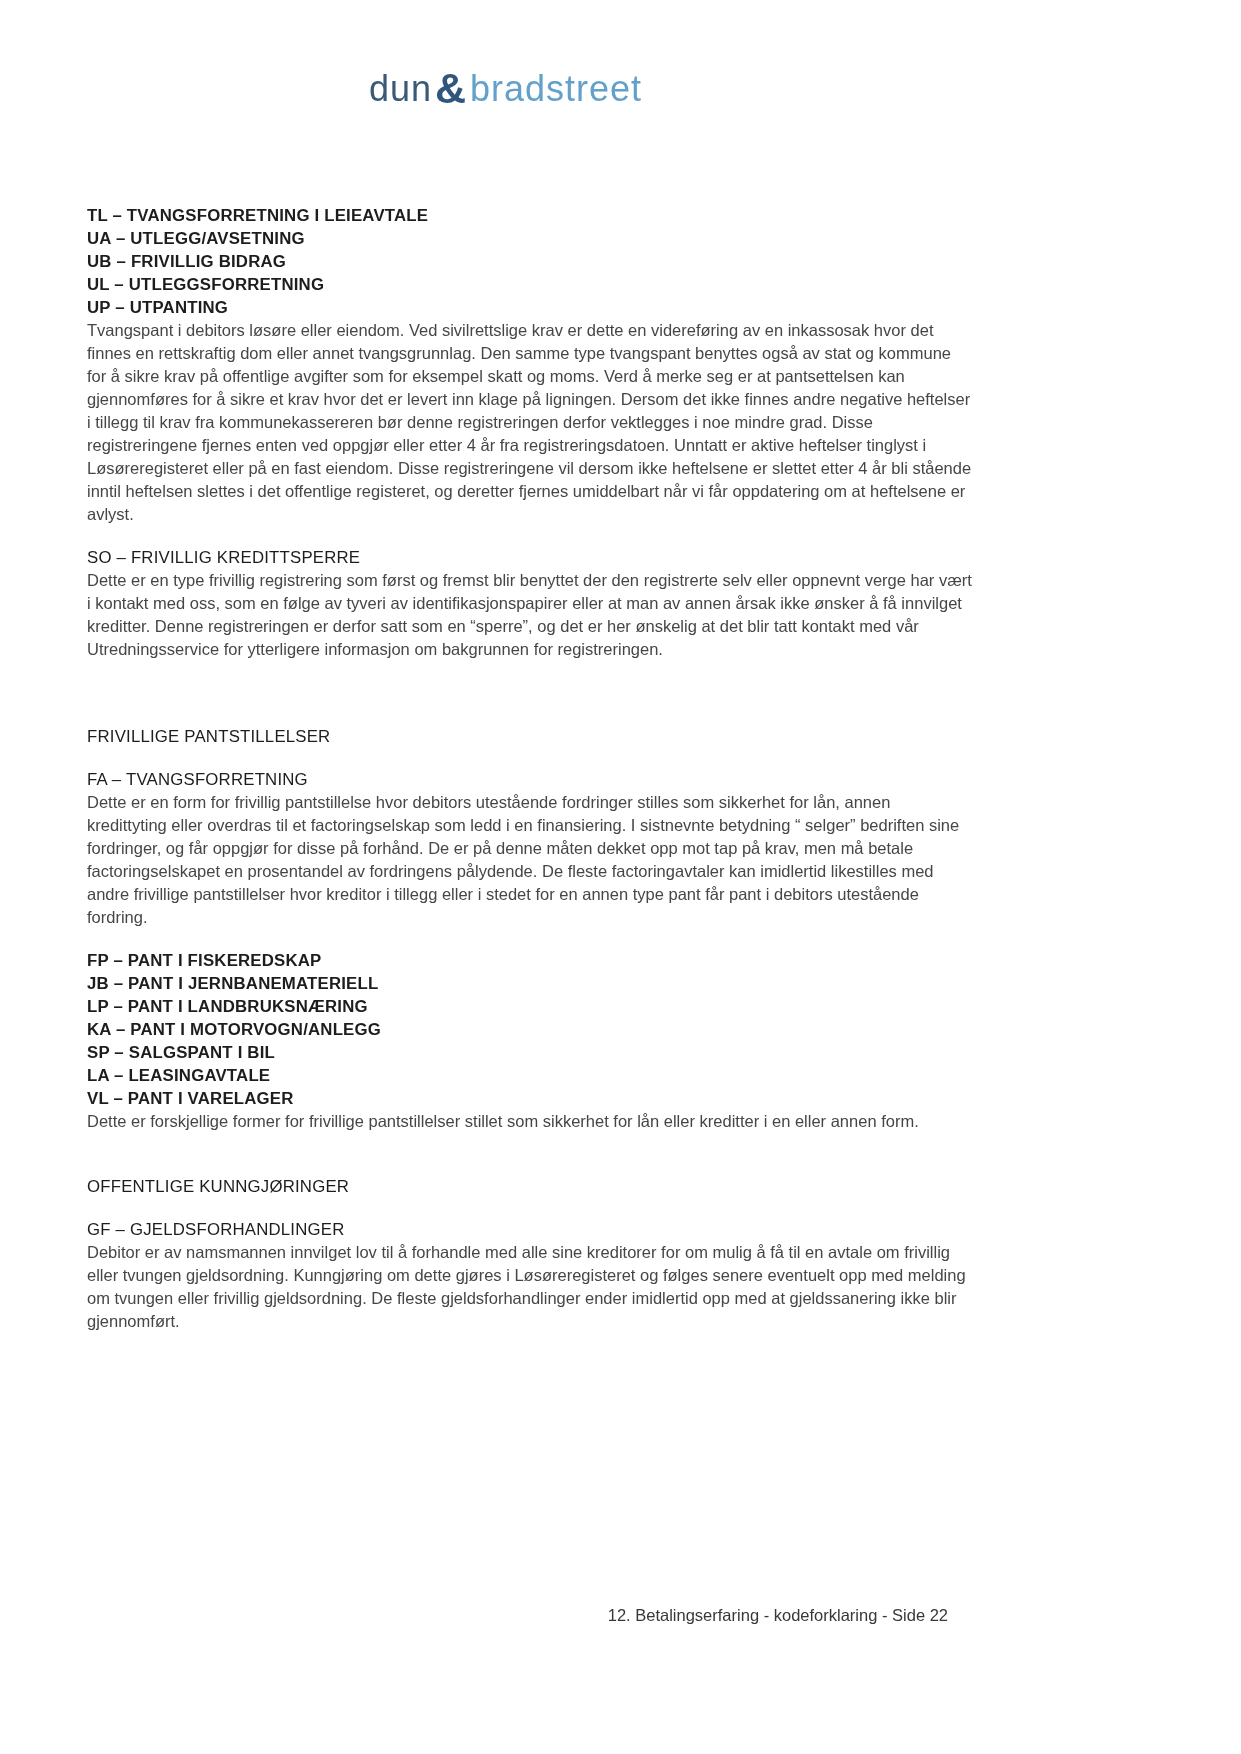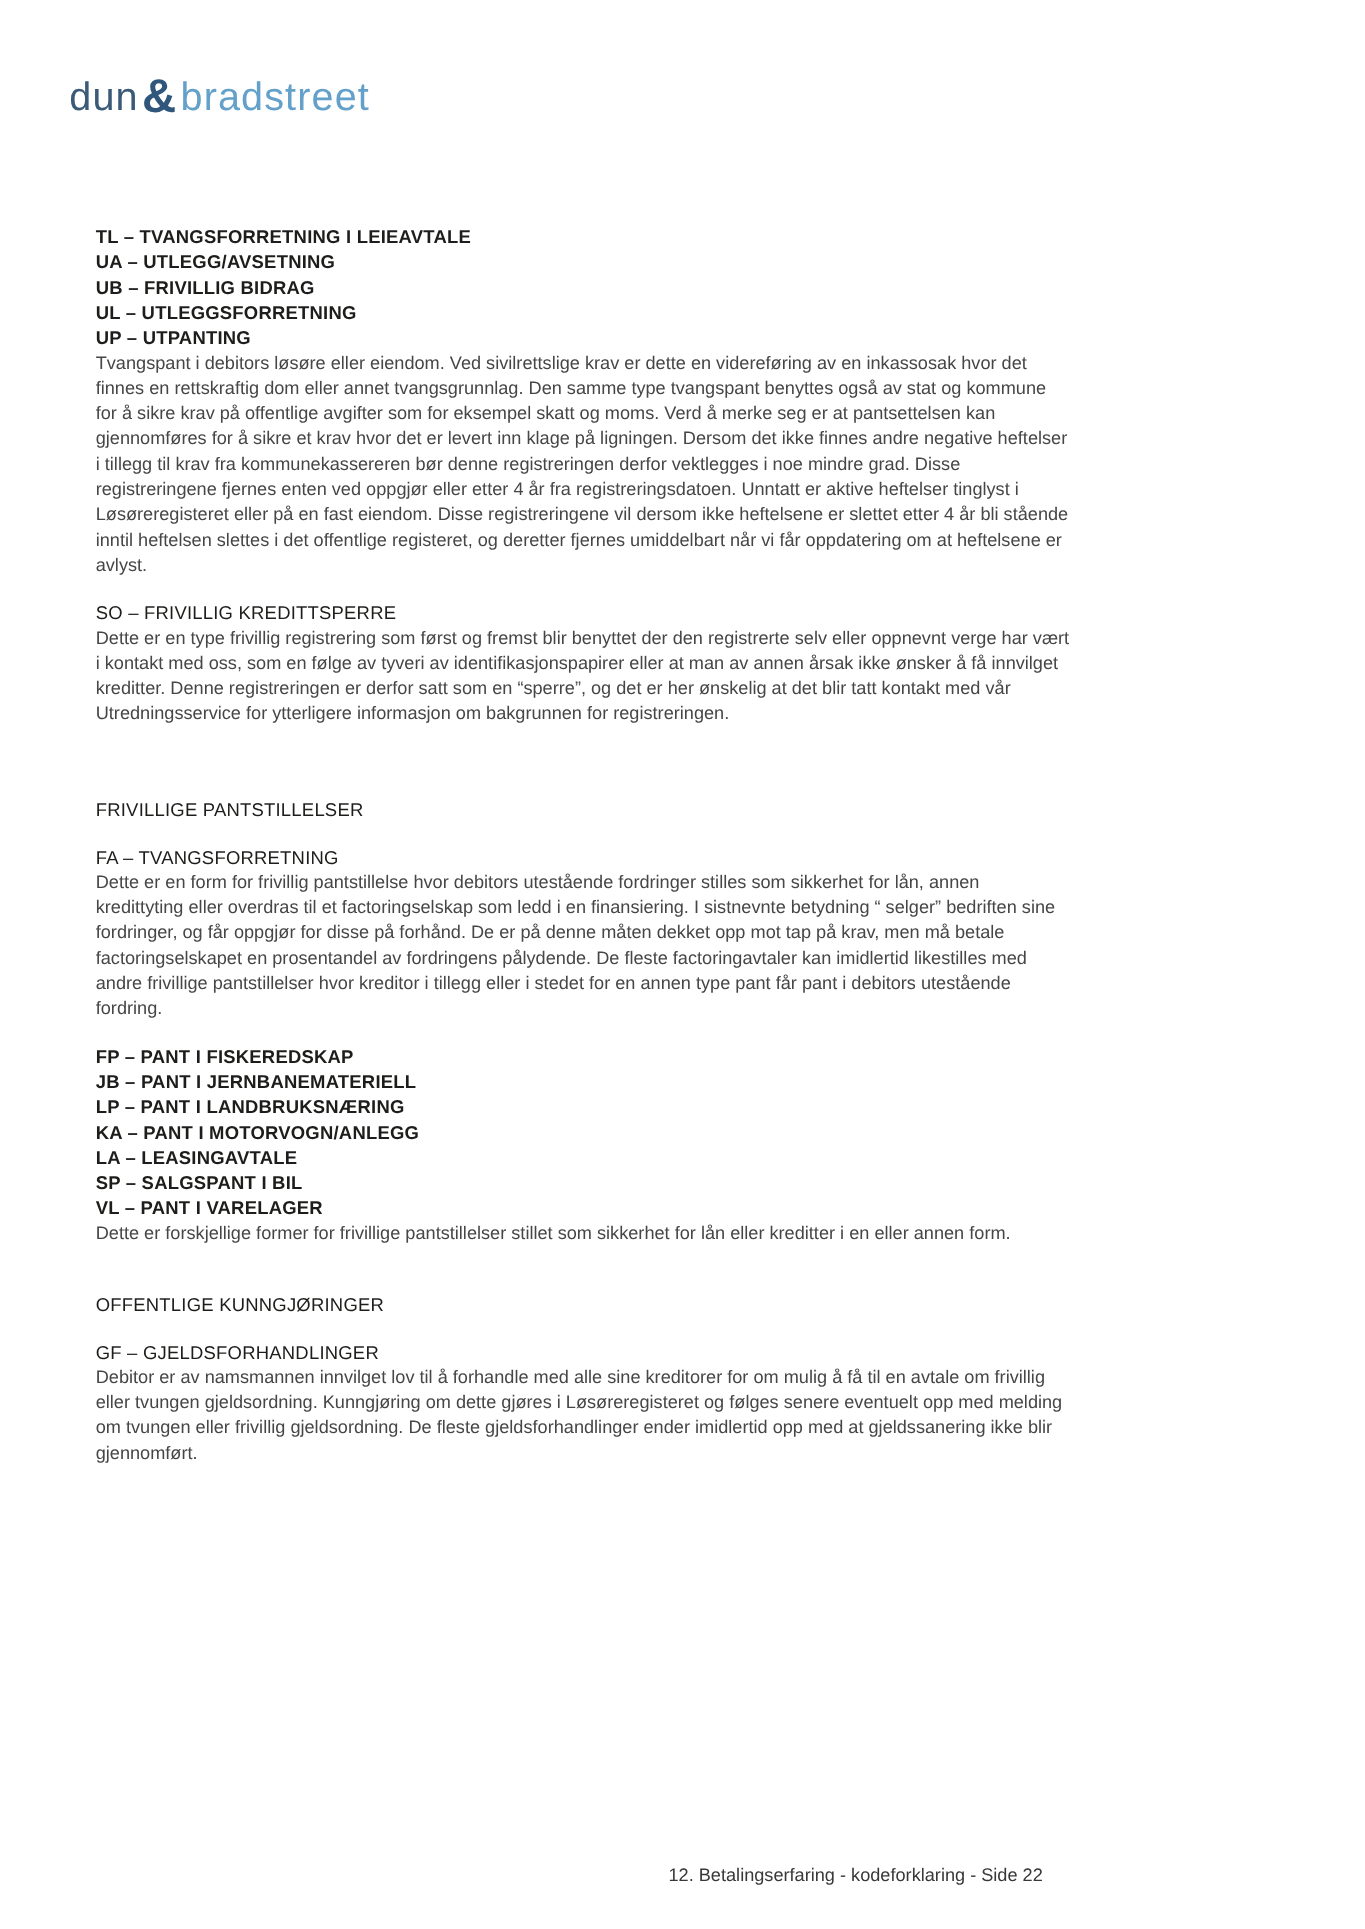--- a/index.html
+++ b/index.html
@@ -12,21 +12,21 @@
     background: #ffffff;
     position: relative;
     overflow: hidden;
     font-family: "Liberation Sans", sans-serif;
   }
   .logo {
     position: absolute;
     top: 64px;
     left: 63px;
     width: 885px;
-    text-align: left;
+    text-align: center;
     font-size: 36px;
     font-weight: 400;
     letter-spacing: 1px;
     white-space: nowrap;
   }
   .logo-amp {
     font-size: 43px;
     font-weight: 600;
     margin: 0 3px;
     vertical-align: -2px;
@@ -61,21 +61,21 @@
     font-size: 16.8px;
     letter-spacing: 0.2px;
     margin: 64px 0 0 0;
   }
   .para { margin: 0; }
   
   .s7 { margin-top: 20px; }
   .s9 { margin-top: 42px; }
   .footer {
     position: absolute;
-    top: 1696px;
+    top: 1606px;
     left: 63px;
     width: 885px;
     text-align: right;
     font-size: 16.5px;
     color: #383838;
   }
 </style>
 </head>
 <body>
 
@@ -97,22 +97,22 @@
       <h3 class="sec-heading s2">SO – FRIVILLIG KREDITTSPERRE</h3>
       <p class="para s3">Dette er en type frivillig registrering som først og fremst blir benyttet der den registrerte selv eller oppnevnt verge har vært i kontakt med oss, som en følge av tyveri av identifikasjonspapirer eller at man av annen årsak ikke ønsker å få innvilget kreditter. Denne registreringen er derfor satt som en “sperre”, og det er her ønskelig at det blir tatt kontakt med vår Utredningsservice for ytterligere informasjon om bakgrunnen for registreringen.</p>
       <h2 class="sec-title s4">FRIVILLIGE PANTSTILLELSER</h2>
       <h3 class="sec-heading s5">FA – TVANGSFORRETNING</h3>
       <p class="para s6">Dette er en form for frivillig pantstillelse hvor debitors utestående fordringer stilles som sikkerhet for lån, annen kredittyting eller overdras til et factoringselskap som ledd i en finansiering. I sistnevnte betydning “ selger” bedriften sine fordringer, og får oppgjør for disse på forhånd. De er på denne måten dekket opp mot tap på krav, men må betale factoringselskapet en prosentandel av fordringens pålydende. De fleste factoringavtaler kan imidlertid likestilles med andre frivillige pantstillelser hvor kreditor i tillegg eller i stedet for en annen type pant får pant i debitors utestående fordring.</p>
       <div class="codes s7">
         <div class="code-line">FP – PANT I FISKEREDSKAP</div>
         <div class="code-line">JB – PANT I JERNBANEMATERIELL</div>
         <div class="code-line">LP – PANT I LANDBRUKSNÆRING</div>
         <div class="code-line">KA – PANT I MOTORVOGN/ANLEGG</div>
+        <div class="code-line">SP – SALGSPANT I BIL</div>
         <div class="code-line">LA – LEASINGAVTALE</div>
-        <div class="code-line">SP – SALGSPANT I BIL</div>
         <div class="code-line">VL – PANT I VARELAGER</div>
       </div>
       <p class="para s8">Dette er forskjellige former for frivillige pantstillelser stillet som sikkerhet for lån eller kreditter i en eller annen form.</p>
       <h2 class="sec-title s9">OFFENTLIGE KUNNGJØRINGER</h2>
       <h3 class="sec-heading s10">GF – GJELDSFORHANDLINGER</h3>
       <p class="para s11">Debitor er av namsmannen innvilget lov til å forhandle med alle sine kreditorer for om mulig å få til en avtale om frivillig eller tvungen gjeldsordning. Kunngjøring om dette gjøres i Løsøreregisteret og følges senere eventuelt opp med melding om tvungen eller frivillig gjeldsordning. De fleste gjeldsforhandlinger ender imidlertid opp med at gjeldssanering ikke blir gjennomført.</p>
     </main>
 
   <footer class="footer">
     <span>12. Betalingserfaring - kodeforklaring - Side 22</span>

